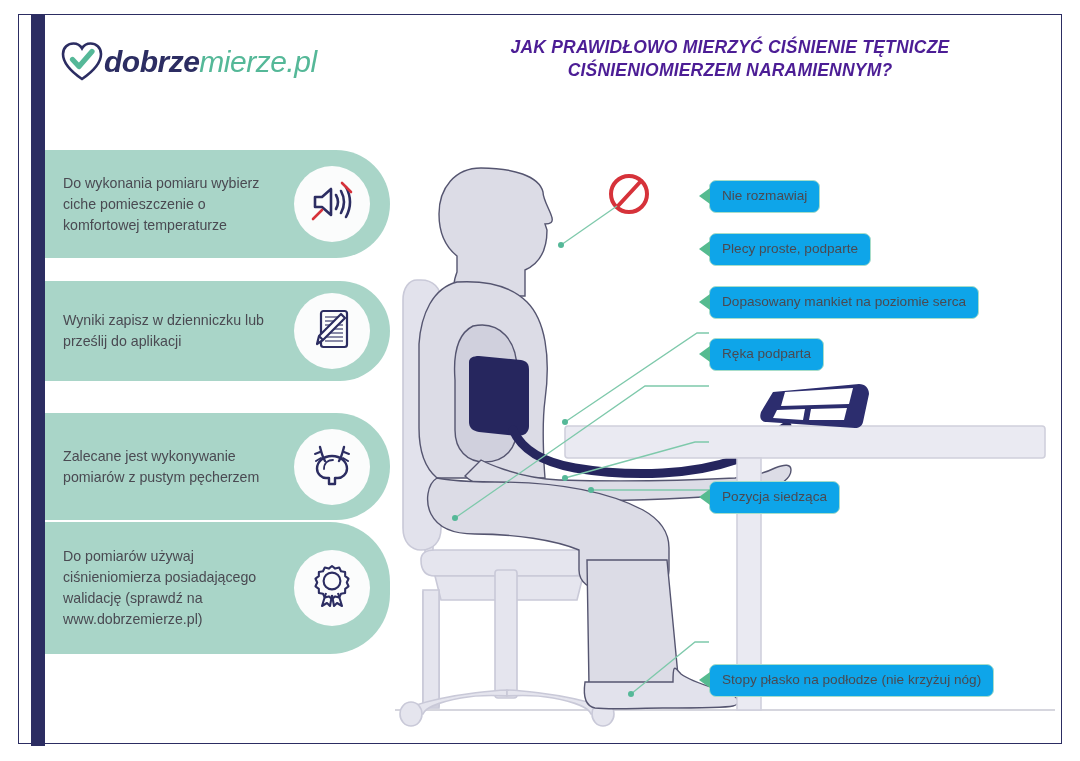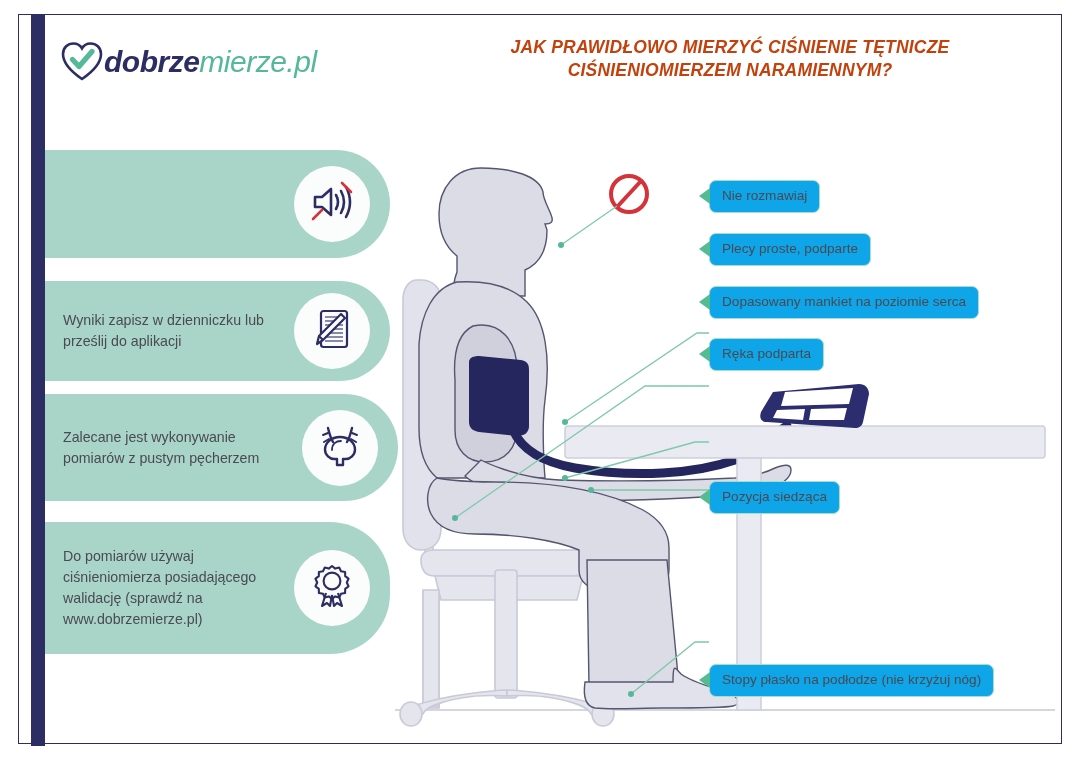--- a/index.html
+++ b/index.html
@@ -14,36 +14,36 @@
   #leftbar{position:absolute;left:31px;top:14px;width:14px;height:732px;background:#2c2d62;}
 
   
   #logo{position:absolute;left:60px;top:40px;display:flex;align-items:center;}
   #logo .mark{width:44px;height:44px;flex:0 0 44px;}
   #logo .wordmark{font-size:30px;font-weight:bold;font-style:italic;letter-spacing:-0.5px;white-space:nowrap;}
   #logo .w1{color:#2c2d62;}
   #logo .w2{color:#55b898;font-weight:normal;}
 
   #title{position:absolute;left:440px;top:36px;width:580px;text-align:center;
-         color:#c2410c;font-weight:bold;font-style:italic;font-size:17.5px;line-height:23px;
+         color:#4c1d95;font-weight:bold;font-style:italic;font-size:17.5px;line-height:23px;
          letter-spacing:0.2px;}
 
   
   .card{position:absolute;left:45px;width:345px;background:#a9d5c8;
         border-top-right-radius:60px;border-bottom-right-radius:60px;}
   .card .txt{position:absolute;left:18px;top:50%;transform:translateY(-50%);
              width:215px;color:#4a4a52;font-size:14.2px;line-height:21px;}
   .card .iconwrap{position:absolute;right:20px;top:50%;transform:translateY(-50%);
              width:76px;height:76px;border-radius:50%;background:#fbfcfc;
              display:flex;align-items:center;justify-content:center;}
   .card .iconwrap svg{width:46px;height:46px;}
 
   #card0{top:150px;height:108px;}
   #card1{top:281px;height:100px;}
-  #card2{top:394px;height:107px;padding-left:8px;}
+  #card2{top:413px;height:107px;}
   #card3{top:522px;height:132px;}
 
   
   #scene{position:absolute;left:395px;top:130px;width:660px;height:600px;}
 
   
   .callout{position:absolute;background:#0ea5e9;border:1.3px solid #a8ddc9;border-radius:7px;
            color:#4a4a52;font-size:13.6px;line-height:1;padding:8px 12px 9px 12px;white-space:nowrap;}
   .callout .ptr{position:absolute;left:-11px;top:50%;transform:translateY(-50%);
            width:0;height:0;border-top:8px solid transparent;border-bottom:8px solid transparent;
@@ -74,20 +74,21 @@
       <span class="w1">dobrze</span><span class="w2">mierze.pl</span>
     </span>
   </div>
 
   <div id="title">
     <div>JAK PRAWIDŁOWO MIERZYĆ CIŚNIENIE TĘTNICZE</div>
     <div>CIŚNIENIOMIERZEM NARAMIENNYM?</div>
   </div>
 
   <div class="card" id="card0">
+    <div class="txt">Do wykonania pomiaru wybierz ciche pomieszczenie o komfortowej temperaturze</div>
     <div class="iconwrap">
       <span>
         <svg viewBox="0 0 46 46">
           <path d="M6 18 H13 L22 10 V36 L13 28 H6 Z" fill="none" stroke="#2c2d62" stroke-width="2.6" stroke-linejoin="round"></path>
           <path d="M27 16 Q31 23 27 30" fill="none" stroke="#2c2d62" stroke-width="2.6" stroke-linecap="round"></path>
           <path d="M32 12 Q38 23 32 34" fill="none" stroke="#2c2d62" stroke-width="2.6" stroke-linecap="round"></path>
           <path d="M37 8 Q45 23 37 38" fill="none" stroke="#2c2d62" stroke-width="2.6" stroke-linecap="round"></path>
           <line x1="33" y1="4" x2="42" y2="13" stroke="#d6323a" stroke-width="2.6" stroke-linecap="round"></line>
           <line x1="4" y1="40" x2="13" y2="31" stroke="#d6323a" stroke-width="2.6" stroke-linecap="round"></line>
         </svg>

